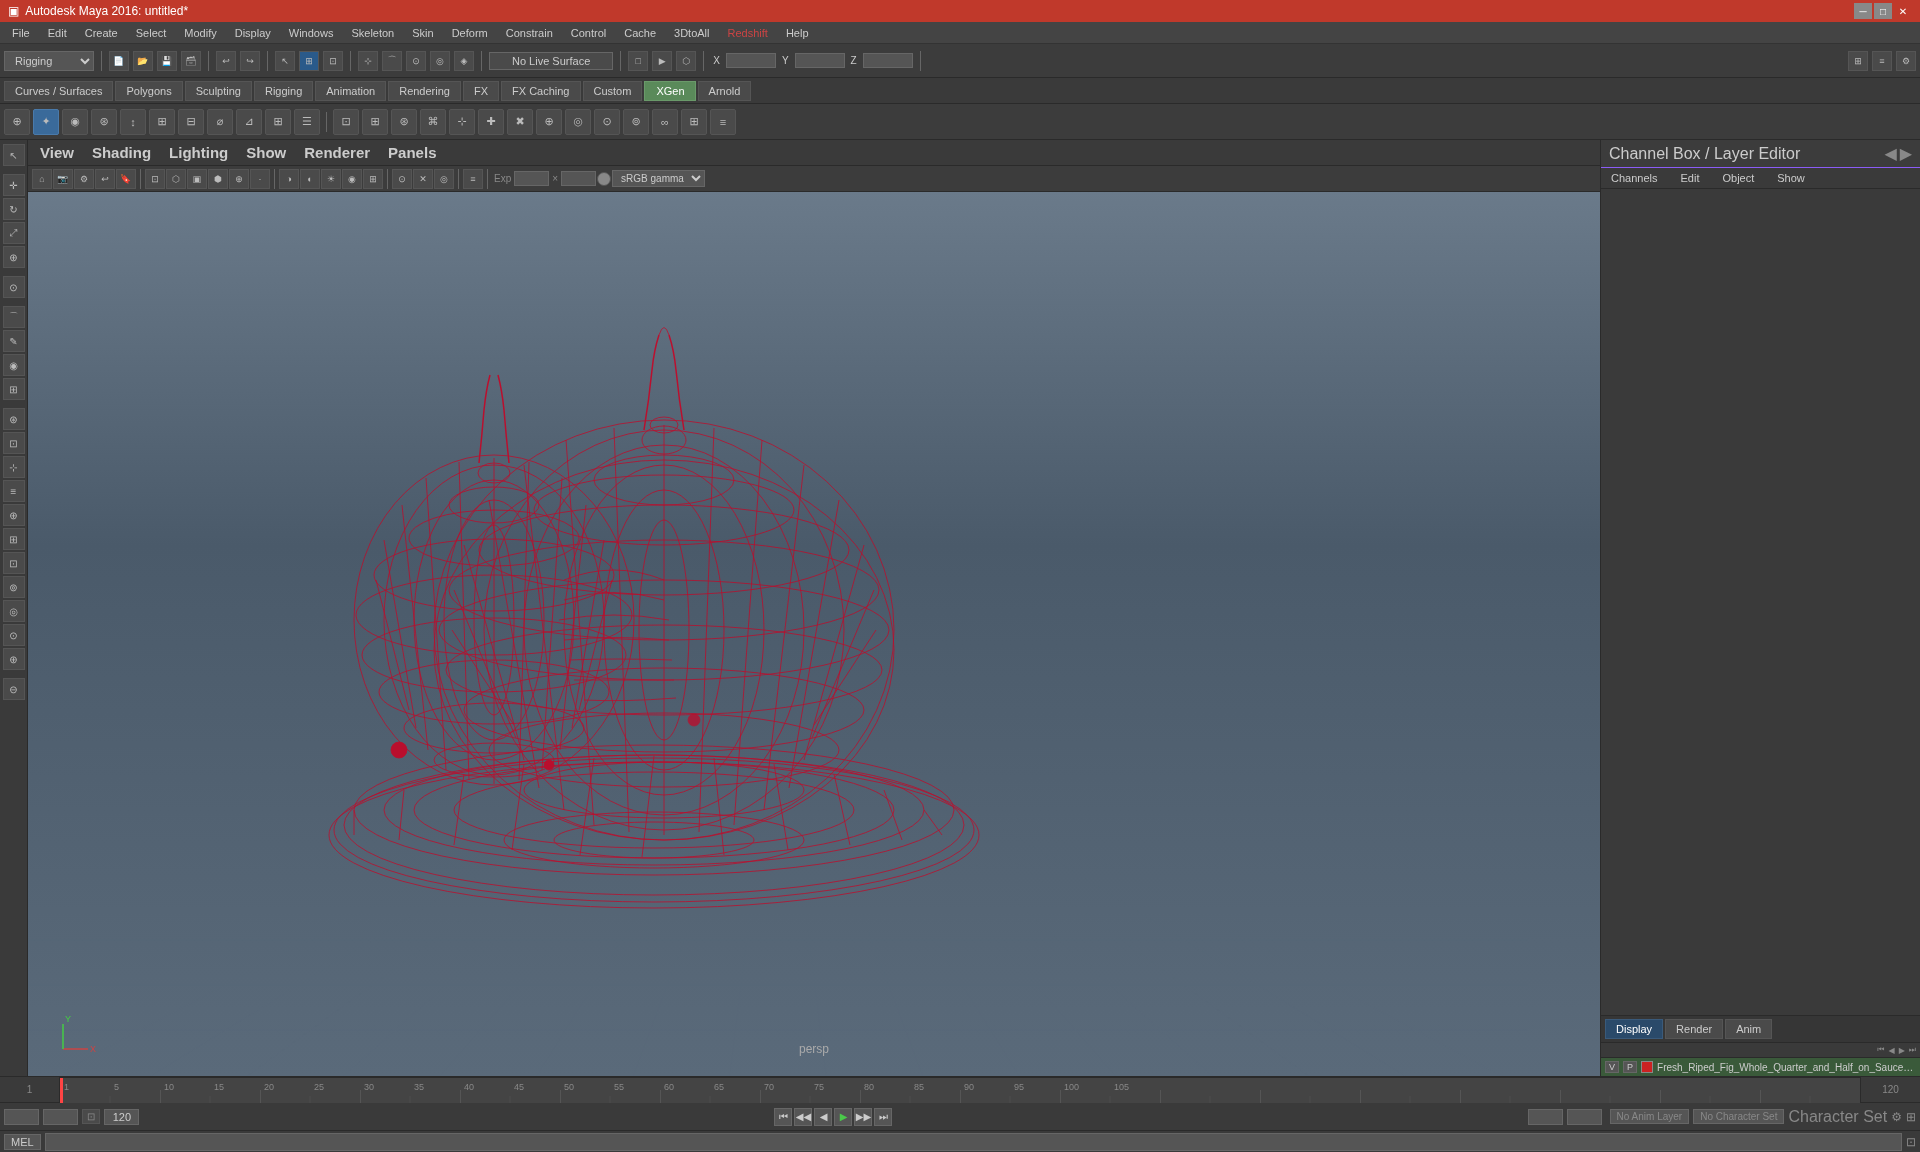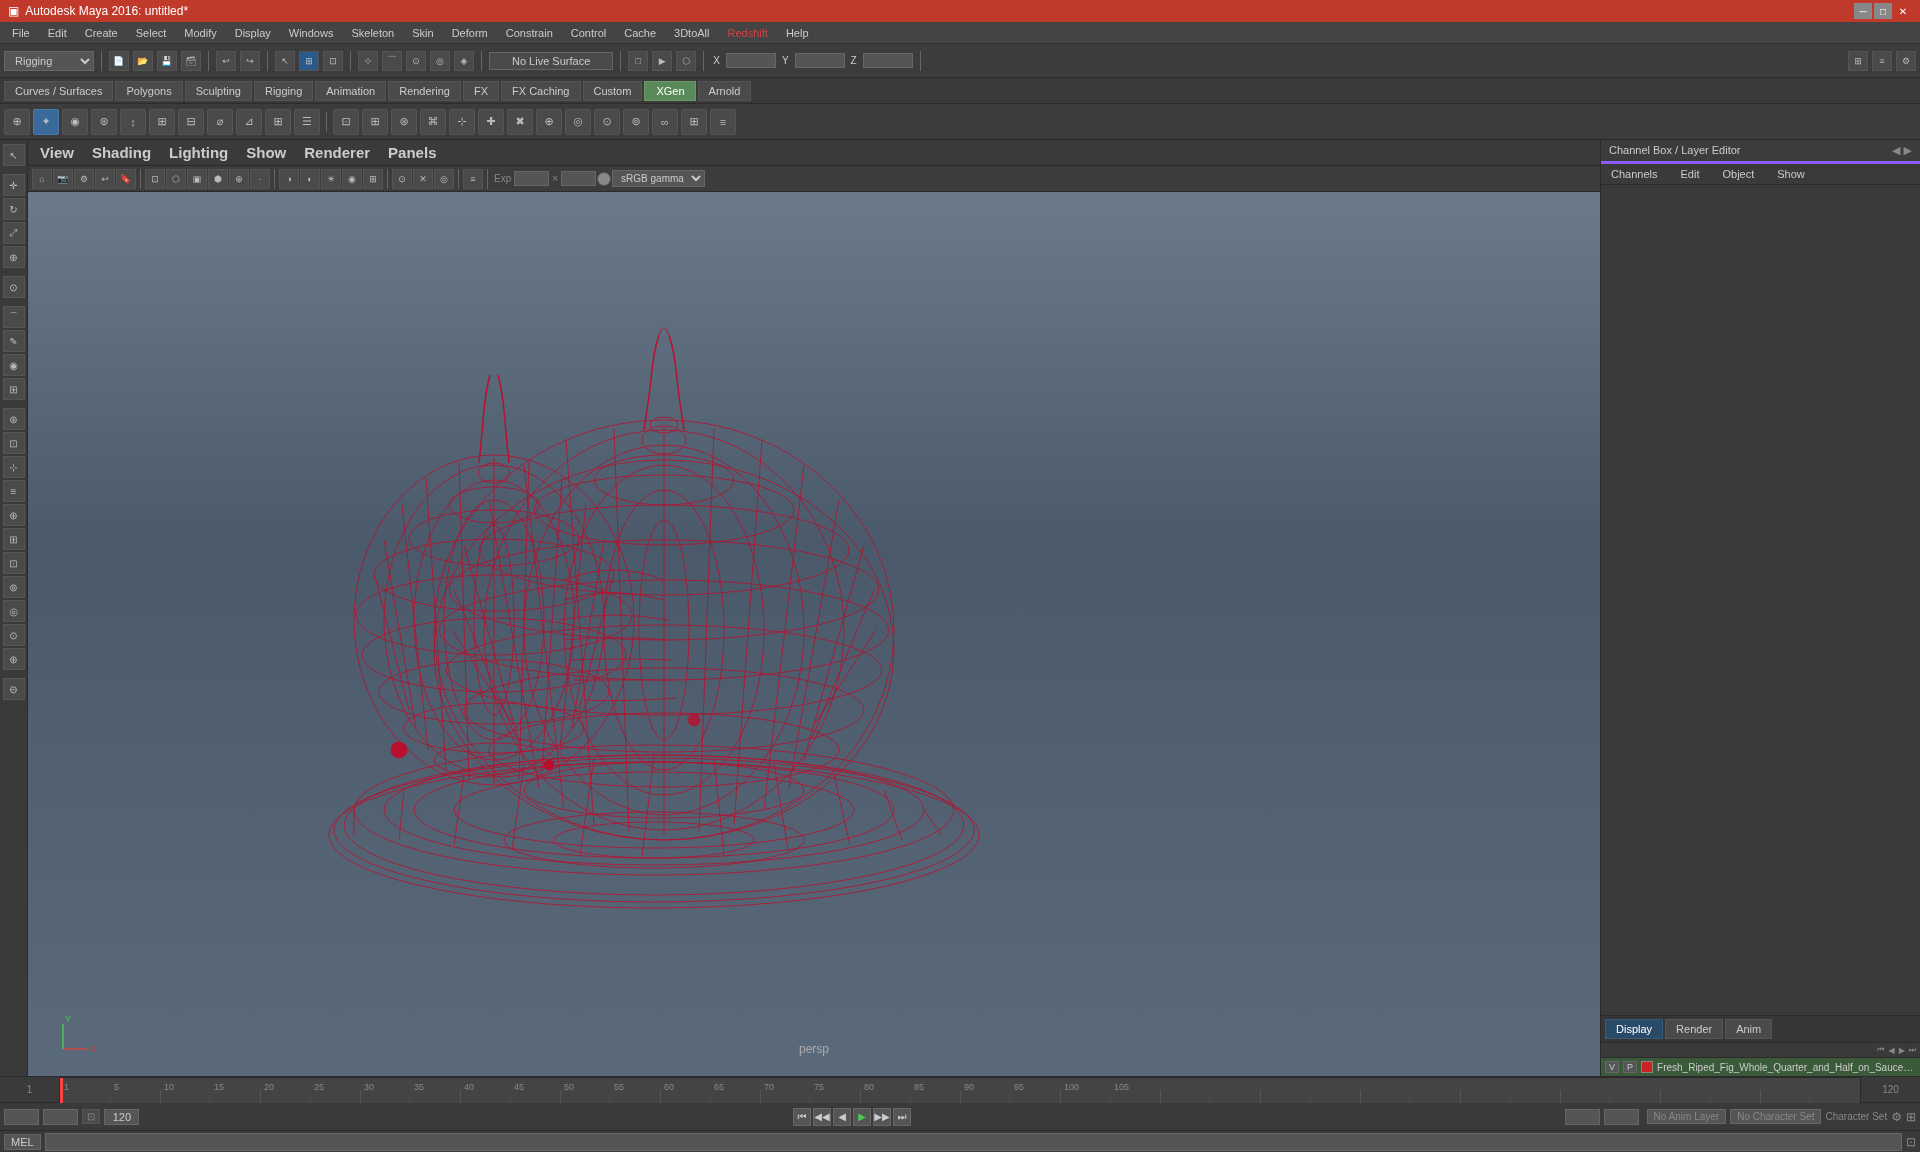--- a/index.html
+++ b/index.html
@@ -244,25 +244,25 @@
       width: 320px;
       background: #3a3a3a;
       border-left: 1px solid #2a2a2a;
       display: flex;
       flex-direction: column;
     }
 
     #channel-box-header {
       background: #3c3c3c;
       padding: 4px 8px;
-      font-size: 11px;
-      color: #ccc;
-      border-bottom: 3px solid #8b5cf6;
-      display: flex;
-      align-items: flex-start;
+      font-size: 16px;
+      color: #ccc;
+      border-bottom: 1px solid #8b5cf6;
+      display: flex;
+      align-items: flex-end;
       justify-content: space-between;
     }
 
     #channel-box-tabs {
       display: flex;
       gap: 11px;
       padding: 2px 4px;
       border-bottom: 1px solid #2a2a2a;
     }
     .cb-tab {
@@ -903,21 +903,21 @@
   <input type="text" style="width: 35px; background: rgb(85, 85, 85); border: 1px solid rgb(102, 102, 102); color: rgb(204, 204, 204); font-size: 11px; text-align: center; padding: 1px 2px;">
 
   <div style="background:#555;border:1px solid #666;padding:1px 6px;font-size:10px;color:#888;cursor:pointer;margin-left:4px;">
     <span>No Anim Layer</span>
   </div>
 
   <div style="background:#555;border:1px solid #666;padding:1px 6px;font-size:10px;color:#888;cursor:pointer;">
     <span>No Character Set</span>
   </div>
 
-  <span style="font-size:10px;color:#888;">Character Set</span>
+  <span style="font-size:16px;color:#888;">Character Set</span>
 
   <span style="cursor:pointer;color:#888;font-size:12px;">⚙</span>
   <span style="cursor:pointer;color:#888;font-size:12px;">⊞</span>
 </div>
 
 <div id="mel-bar" style="height:22px;background:#3a3a3a;border-top:1px solid #2a2a2a;display:flex;align-items:center;padding:0 4px;gap:4px;">
   <span id="mel-label" style="background:#555;padding:1px 6px;font-size:11px;color:#ccc;cursor:pointer;border:1px solid #666;">MEL</span>
   <input type="text" placeholder="" style="flex: 1 1 0%; background: rgb(85, 85, 85); border: 1px solid rgb(102, 102, 102); color: rgb(204, 204, 204); padding: 2px 6px; font-size: 11px;">
   <span style="cursor:pointer;color:#888;font-size:12px;">⊡</span>
 </div>

